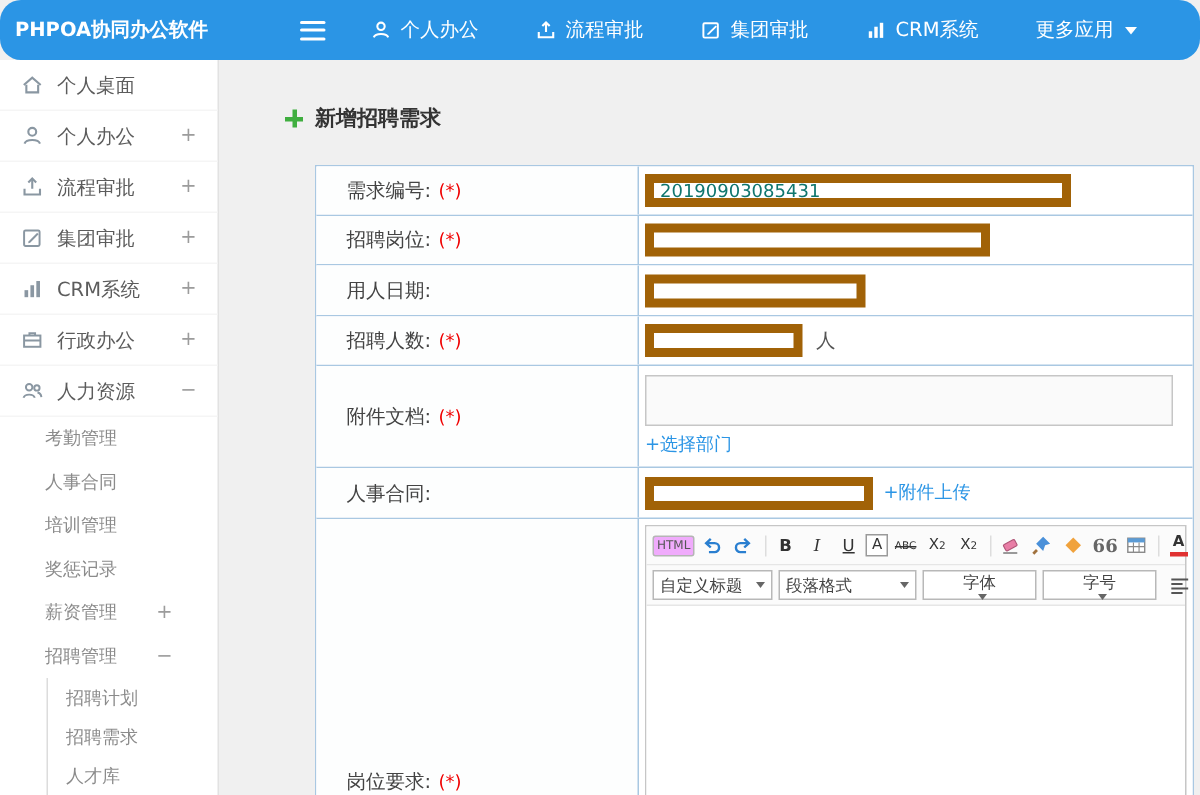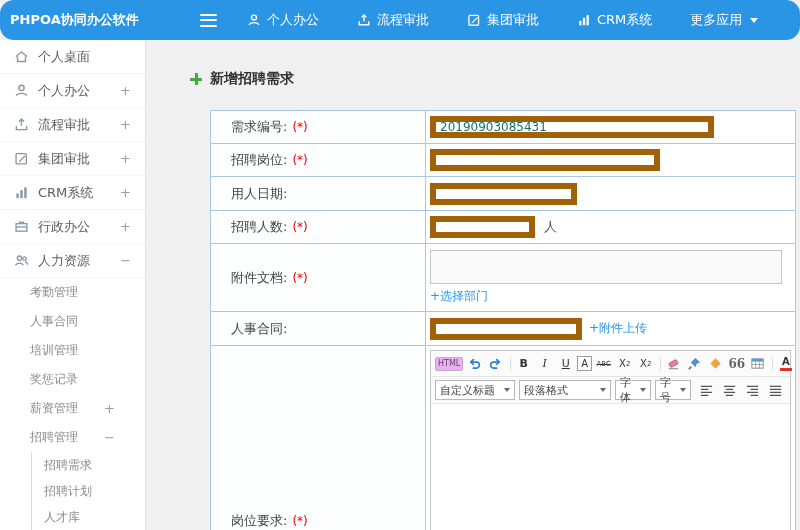--- a/index.html
+++ b/index.html
@@ -80,21 +80,21 @@
   .b-script sup, .b-script sub { font-size: 7px; }
   .b-quote { font-family: "DejaVu Serif","Liberation Serif",serif; font-weight: bold; color: #666; font-size: 12px; }
   .b-color { flex-direction: column; line-height: 1; position: relative; }
   .b-color .colA { font-size: 10px; font-weight: bold; }
   .b-color .colbar { width: 12px; height: 3px; background: #e03131; margin-top: 1px; }
   .mini-caret { width: 0; height: 0; border-left: 3px solid transparent; border-right: 3px solid transparent; border-top: 4px solid #666; margin-left: 3px; }
   .tb-sep { width: 1px; height: 14px; background: #ddd; margin: 0 3px; flex: none; }
 
   .tb-select { height: 20px; background: #fff; border: 1px solid #b8b8b8; display: flex; align-items: center;
     justify-content: space-between; padding: 0 4px; font-size: 11px; color: #444; margin-right: 4px; cursor: pointer; flex: none; }
-  .sel-w80 { width: 80px; } .sel-w70 { width: 92px; } .sel-w52 { width: 36px; }
+  .sel-w80 { width: 80px; } .sel-w70 { width: 92px; } .sel-w52 { width: 76px; flex-direction: column; }
   .align-btn { margin-left: 2px; }
   .editor-body { flex: 1; background: #fff; outline: none; }
 </style>
 </head>
 <body>
 
 <div class="topbar">
   <div class="logo">PHPOA协同办公软件</div>
   <div class="hamburger">
       <i></i>
@@ -244,24 +244,24 @@
     <div class="sub-item">
       <span class="lbl">薪资管理</span>
       <span class="toggle">+</span>
     </div>
     <div class="sub-item">
       <span class="lbl">招聘管理</span>
       <span class="toggle">−</span>
     </div>
     <div class="subsub-list">
       <div class="subsub-item">
+        <span>招聘计划</span>
+      </div>
+      <div class="subsub-item">
         <span>招聘需求</span>
-      </div>
-      <div class="subsub-item">
-        <span>招聘计划</span>
       </div>
       <div class="subsub-item">
         <span>人才库</span>
       </div>
     </div>
   </div>
 </div>
 
 <div class="main">
   <div class="page-head">

